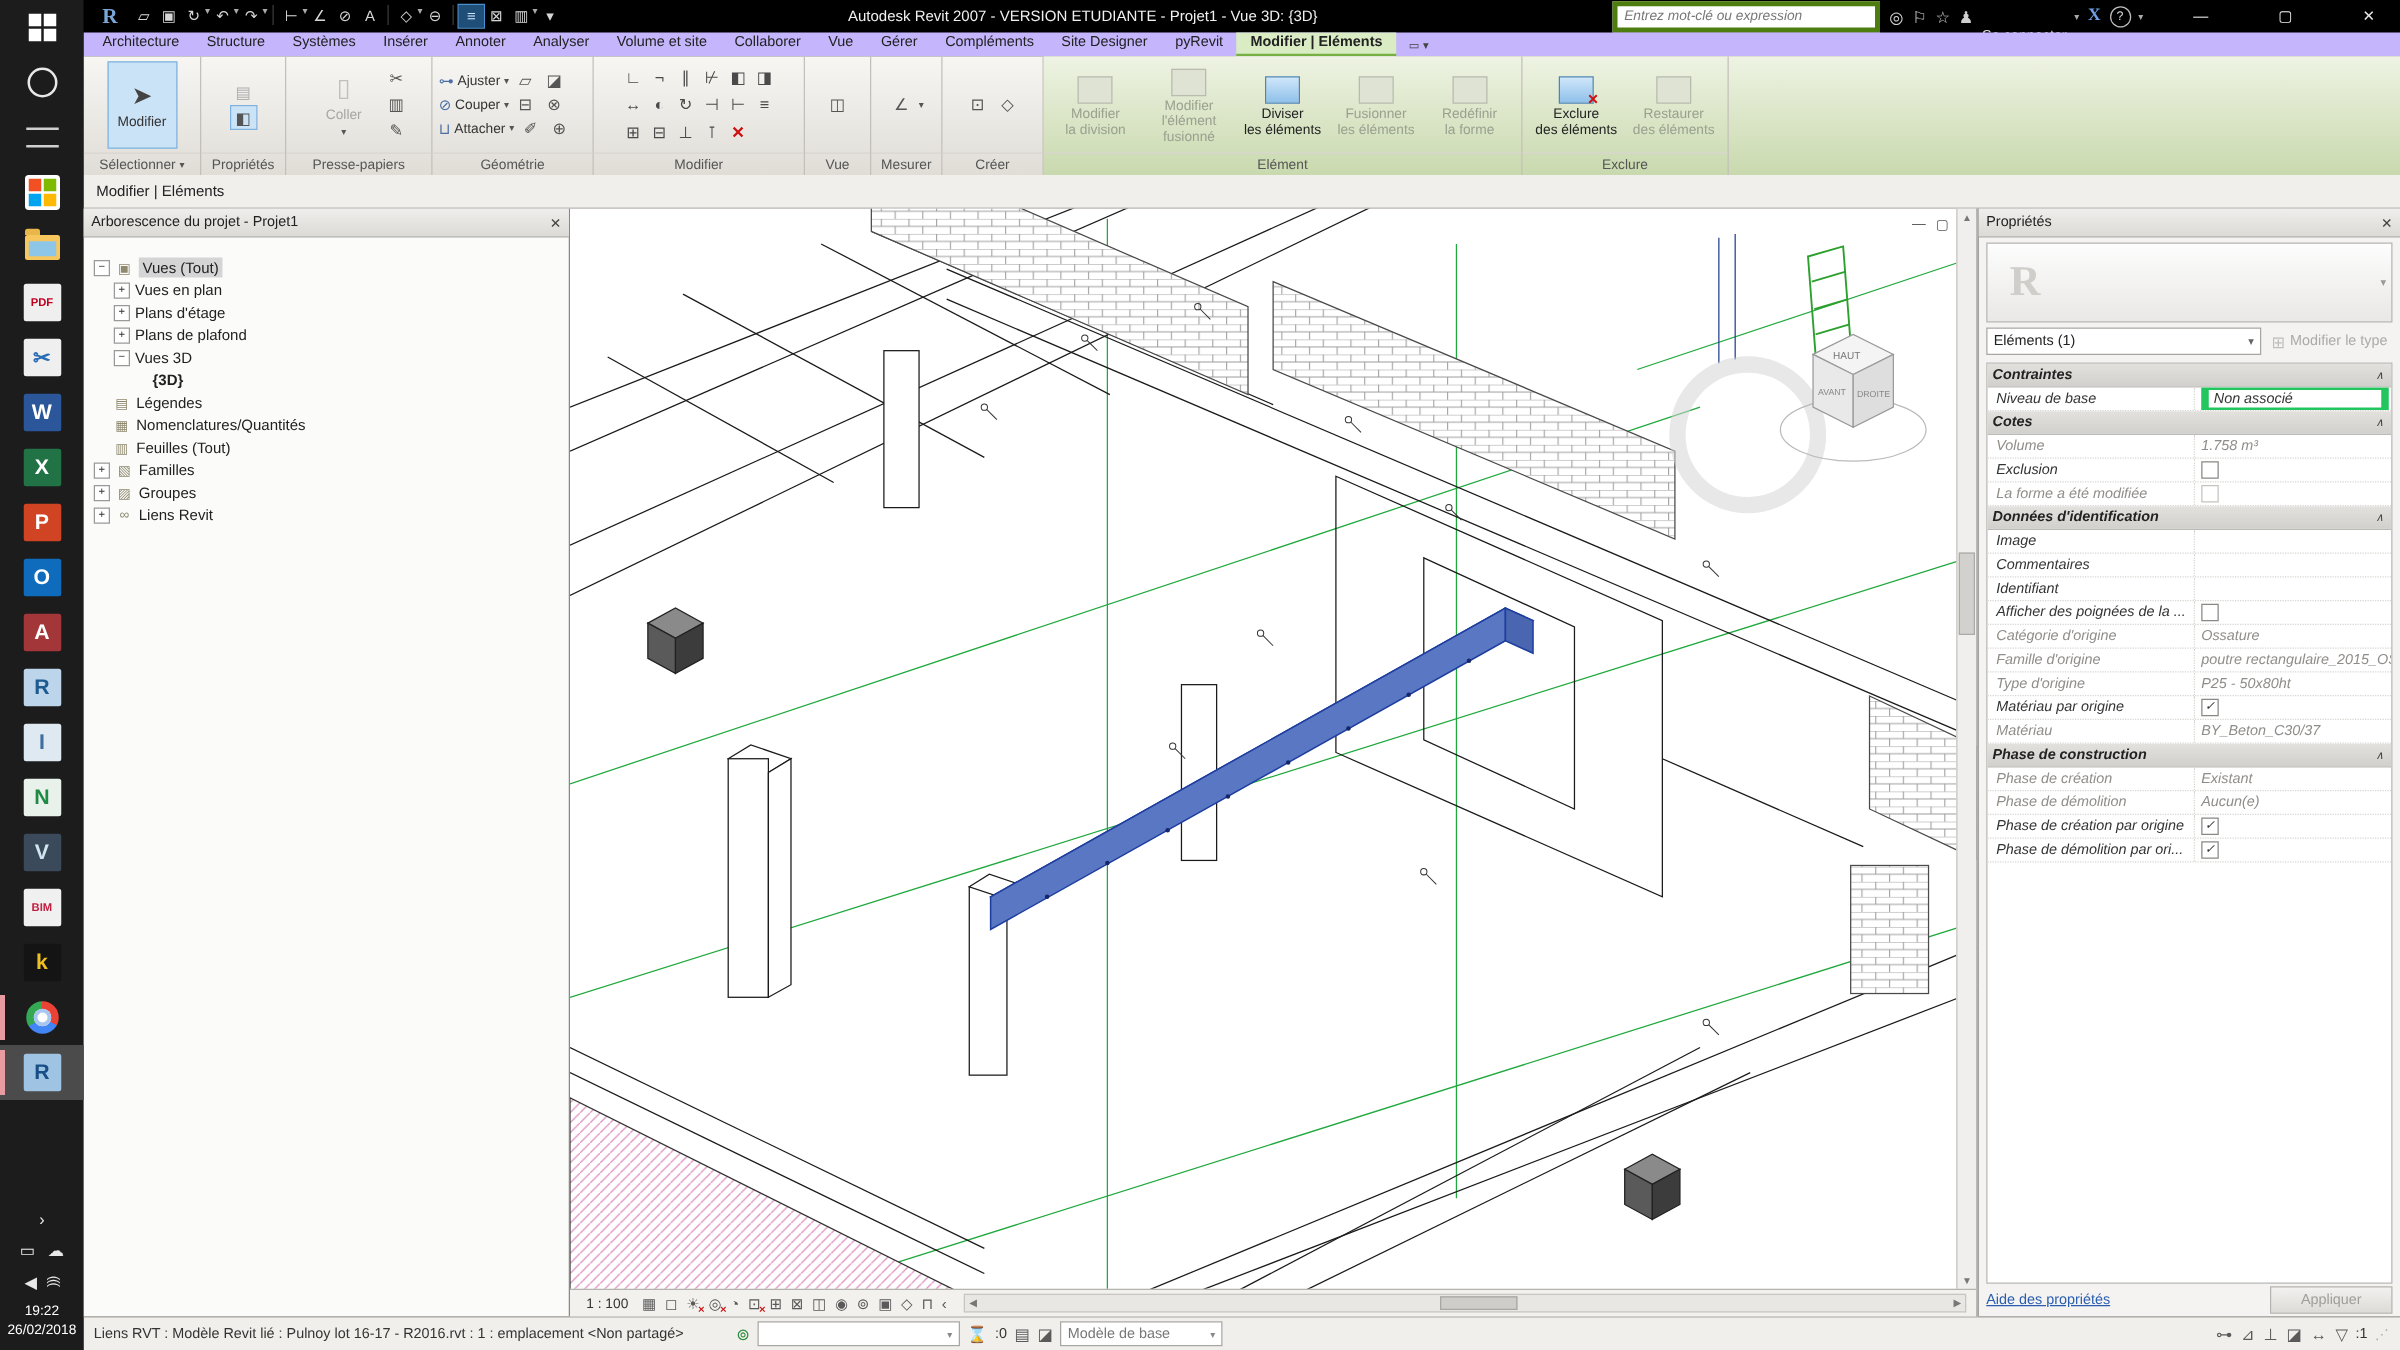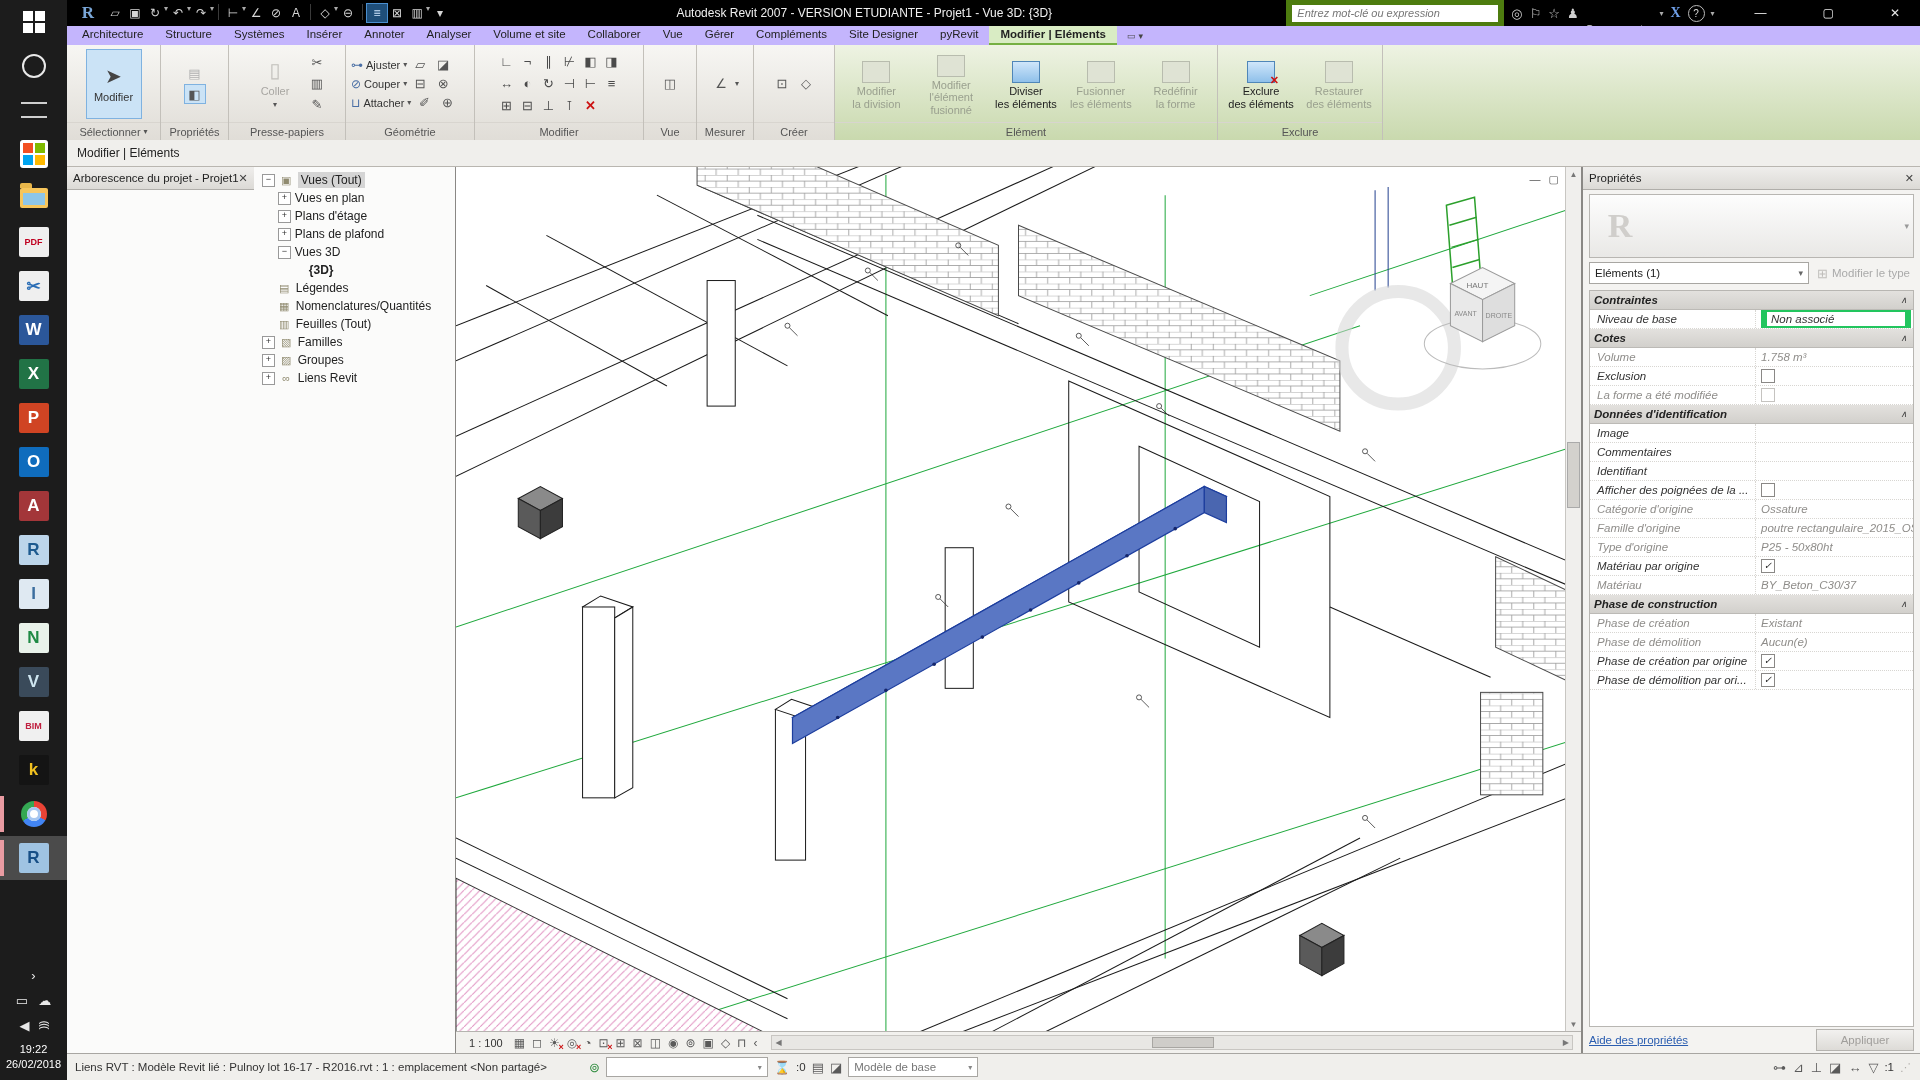--- a/index.html
+++ b/index.html
@@ -31,21 +31,21 @@
   
   #main{flex:1;display:flex;flex-direction:column;min-width:0;}
   
   #titlebar{height:26px;background:#000;color:#e8e8e8;display:flex;align-items:center;gap:2px;padding:0 6px;flex:0 0 26px;}
   #revit-logo{width:30px;height:22px;display:flex;align-items:center;justify-content:center;font-weight:bold;font-size:17px;color:#7aa7d8;font-family:"Liberation Serif",serif;}
   .qat-btn{min-width:16px;height:18px;display:inline-flex;align-items:center;justify-content:center;font-size:12px;color:#d6d6d6;padding:0 2px;cursor:pointer;}
   .qat-btn.hl{background:#1f4e79;outline:1px solid #4a8fd0;color:#cfe6ff;}
   .qat-caret{font-size:8px;color:#aaa;margin-left:-1px;cursor:pointer;}
   .qat-sep{width:1px;height:16px;background:#3a3a3a;margin:0 4px;}
   #title-text{flex:1;text-align:center;font-size:12px;color:#f0f0f0;white-space:nowrap;overflow:hidden;}
-  #search-box{width:196px;height:17px;background:#fff;border:6px solid #4d7c0f;color:#777;font-style:italic;font-size:11px;display:flex;align-items:center;padding:0 5px;}
+  #search-box{width:196px;height:17px;background:#fff;border:4px solid #4d7c0f;color:#777;font-style:italic;font-size:11px;display:flex;align-items:center;padding:0 5px;}
   #search-wrap{display:flex;align-items:center;gap:7px;margin:0 8px;}
   .srch-ico{color:#cfcfcf;font-size:13px;cursor:pointer;}
   #signin{color:#e0e0e0;font-size:11.5px;cursor:pointer;margin-top:32px;}
   #exchange{color:#6f9fe8;font-weight:bold;font-family:"Liberation Serif",serif;font-size:14px;cursor:pointer;}
   #help-ico{width:15px;height:15px;border:1px solid #bbb;border-radius:50%;font-size:10px;display:inline-flex;align-items:center;justify-content:center;color:#ddd;cursor:pointer;}
   #win-btns{display:flex;gap:56px;margin:0 14px 0 30px;color:#e8e8e8;font-size:12px;}
   #win-btns span{cursor:pointer;}
   
   #tabrow{height:19px;background:#c4b5fd;display:flex;align-items:stretch;padding-left:4px;flex:0 0 19px;}
   .tab{padding:2px 11px 0;font-size:11.5px;color:#222;cursor:pointer;white-space:nowrap;}
@@ -74,21 +74,21 @@
   .cbtn.dis{color:#9aa08f;cursor:default;}
   .cicon{width:26px;height:20px;border:1px solid #999;background:linear-gradient(#fafafa,#d8d8d8);position:relative;}
   .cbtn.dis .cicon{border-color:#b8bcae;background:#dfe3d4;}
   .cicon.blue{background:linear-gradient(#cfe6fa,#8fc0ea);border-color:#4f86b8;}
   .cicon .badge{position:absolute;right:-5px;bottom:-5px;color:#cc1111;font-weight:bold;font-size:11px;}
   
   #modebar{height:26px;background:#f0efec;border-bottom:1px solid #b9b6b0;display:flex;align-items:center;padding-left:10px;font-size:12px;color:#222;flex:0 0 26px;}
   
   #workspace{flex:1;display:flex;min-height:0;background:#b8b5b0;}
   
-  #browser{width:388px;flex:0 0 388px;display:flex;flex-direction:row;border-right:1px solid #8a8885;background:#fbfbfa;}
+  #browser{width:388px;flex:0 0 388px;display:flex;flex-direction:column;border-right:1px solid #8a8885;background:#fbfbfa;gap:11px;}
   #browser-header{height:22px;background:linear-gradient(#efeeec,#dcdad6);border-bottom:1px solid #b0aeaa;display:flex;align-items:center;padding:0 6px;font-size:11.5px;color:#222;}
   #browser-header .x{margin-left:auto;cursor:pointer;color:#444;font-size:11px;}
   #tree{flex:1;overflow:hidden;padding-top:4px;}
   .trow{height:18px;display:flex;align-items:center;font-size:12px;color:#222;cursor:pointer;white-space:nowrap;}
   .texp{width:11px;height:11px;border:1px solid #999;background:#fff;font-size:9px;line-height:9px;text-align:center;margin-right:4px;color:#333;flex:0 0 11px;}
   .tico{width:15px;margin-right:4px;color:#8f8a6f;font-size:11px;text-align:center;}
   .tlabel.selrow{background:#d5d5d5;padding:1px 3px;}
   .tlabel.bold{font-weight:bold;}
   
   #drawing{flex:1;position:relative;background:#fff;min-width:0;border-right:1px solid #8a8885;}

